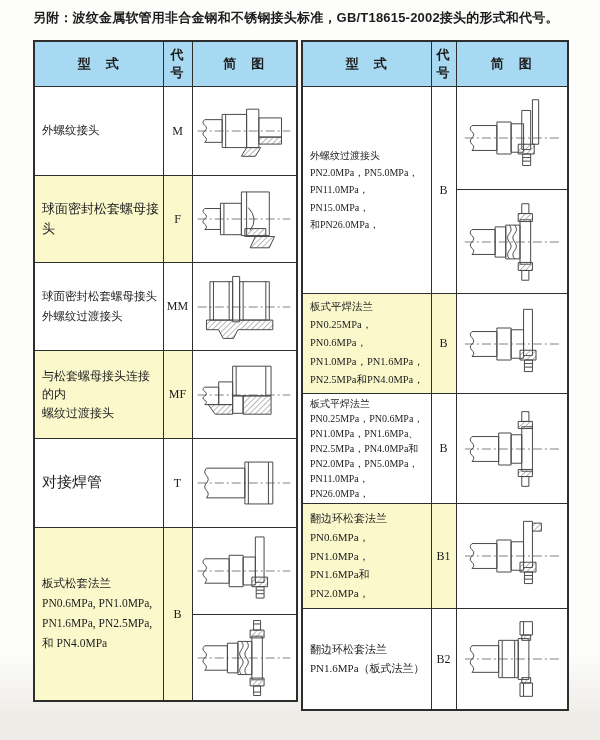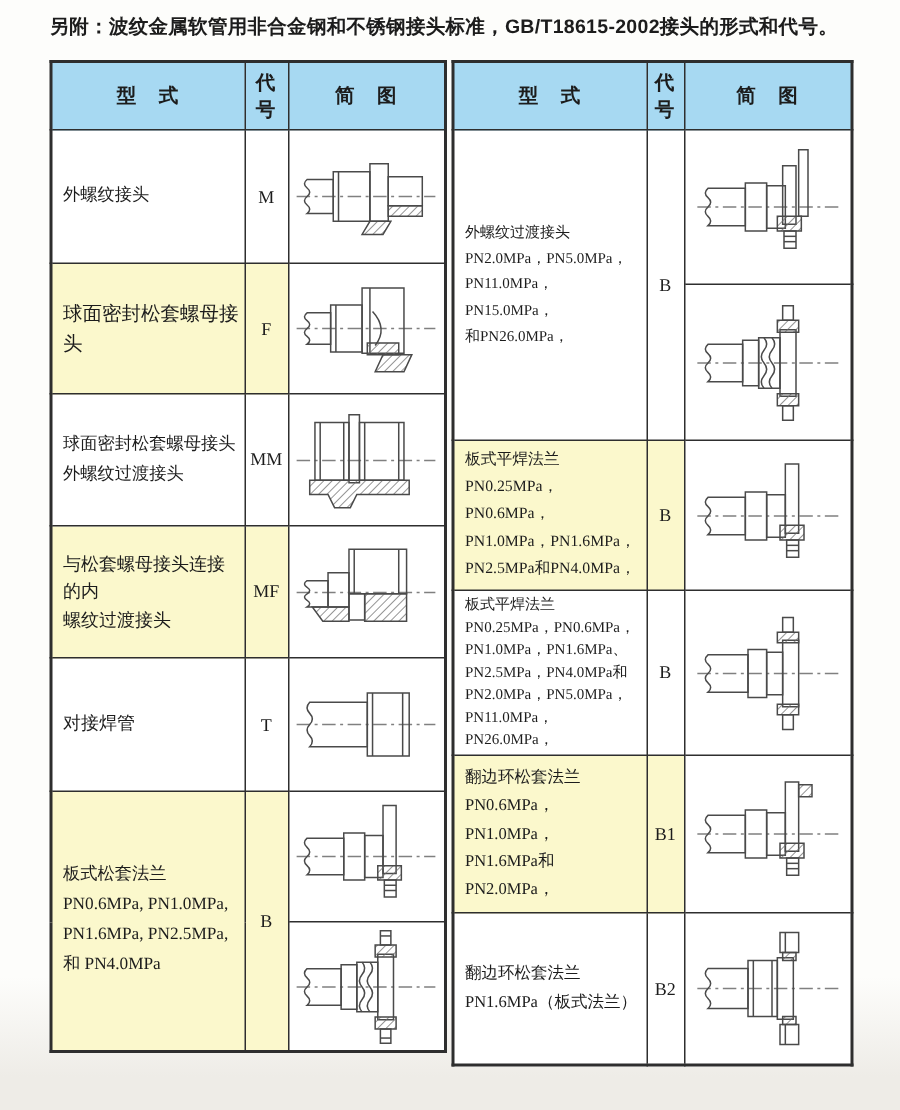--- a/index.html
+++ b/index.html
@@ -122,21 +122,21 @@
               <rect stroke="var(--line)" stroke-width="1" fill="none" x="42" y="12" width="44" height="34"></rect>
               <line stroke="var(--line)" stroke-width="1" fill="none" x1="46" y1="12" x2="46" y2="46"></line>
               <line stroke="var(--line)" stroke-width="1" fill="none" x1="80" y1="12" x2="80" y2="46"></line>
               <polygon stroke="var(--line)" stroke-width="1" fill="url(#hatch)" points="14,56 42,56 42,67 22,67"></polygon>
               <rect stroke="var(--line)" stroke-width="1" fill="none" x="42" y="46" width="12" height="20"></rect>
               <rect stroke="var(--line)" stroke-width="1" fill="url(#hatch)" x="54" y="46" width="32" height="21"></rect>
             </svg>
           </td>
         </tr>
         <tr>
-          <td class="c-type" style="font-size: 12px; line-height: 19.78px;">对接焊管</td>
+          <td class="c-type" style="font-size: 15px; line-height: 19.78px;">对接焊管</td>
           <td class="c-code">T</td>
           <td class="c-diag" style="height: 88px;">
             <svg viewBox="0 0 110 90" width="96" height="80" class="diag">
               <path stroke="#808080" stroke-width="1" fill="none" d="M2,45 H108" stroke-dasharray="9 3 2 3"></path>
               <path stroke="var(--line)" stroke-width="1" fill="none" d="M56,28 H12 q-4,4.25 0,8.5 q4,4.25 0,8.5 q-4,4.25 0,8.5 q4,4.25 0,8.5 H56 Z"></path>
               <rect stroke="var(--line)" stroke-width="1" fill="none" x="56" y="21" width="32" height="48"></rect>
               <line stroke="var(--line)" stroke-width="1" fill="none" x1="60" y1="21" x2="60" y2="69"></line>
               <line stroke="var(--line)" stroke-width="1" fill="none" x1="83" y1="21" x2="83" y2="69"></line>
             </svg>
           </td>

